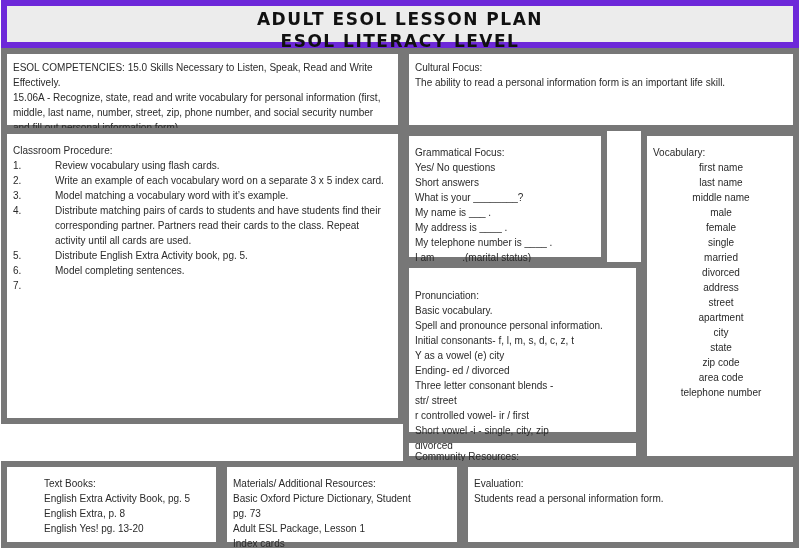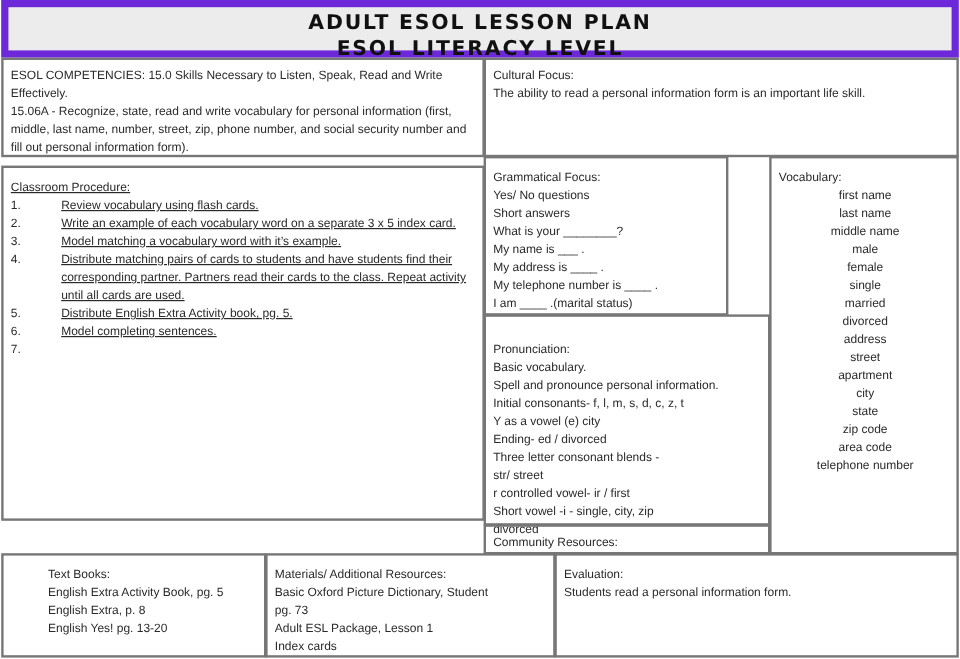--- a/index.html
+++ b/index.html
@@ -3,21 +3,21 @@
 <meta charset="utf-8">
 <style>
   html, body { margin: 0; padding: 0; background: #ffffff; }
   body {
     width: 800px; height: 549px; position: relative; overflow: hidden;
     font-family: "Liberation Sans", sans-serif; color: #222;
   }
   .page { position: absolute; left: 0; top: 0; width: 800px; height: 549px; }
   .box {
     position: absolute; box-sizing: border-box;
-    border: 2px solid #3b82f6;
+    border: 6px solid #3b82f6;
   }
   .header {
     left: 1px; top: 0; width: 798px; height: 48px;
     background: #ececec; border: 6px solid #6d28d9;
     text-align: center;
   }
   .header .t {
     font-family: "DejaVu Sans", sans-serif; font-weight: bold;
     font-size: 17px; letter-spacing: 1.5px; line-height: 22px; color: #111;
   }
@@ -44,21 +44,21 @@
   <div class="box cell outer" style="left:1px; top:48px; width:403px; height:83px; padding-top:6px;">
     <p>ESOL COMPETENCIES: 15.0 Skills Necessary to Listen, Speak, Read and Write Effectively.</p>
     <p>15.06A - Recognize, state, read and write vocabulary for personal information (first, middle, last name, number, street, zip, phone number, and social security number and fill out personal information form).</p>
   </div>
 
   <div class="box cell outer" style="left:403px; top:48px; width:396px; height:83px; padding-top:6px;">
     <p>Cultural Focus:</p>
     <p>The ability to read a personal information form is an important life skill.</p>
   </div>
 
-  <div class="box cell outer" style="left:1px; top:138px; width:403px; height:296px; padding-top:9px;text-decoration:underline;">
+  <div class="box cell outer" style="left:1px; top:128px; width:403px; height:296px; padding-top:9px;">
     <p>Classroom  Procedure:</p>
     <ul class="ol">
       <li><span class="n">1.</span><span>Review vocabulary using flash cards.</span></li>
       <li><span class="n">2.</span><span>Write an example of each vocabulary  word on a separate 3 x 5 index card.</span></li>
       <li><span class="n">3.</span><span>Model matching a vocabulary word with it’s  example.</span></li>
       <li><span class="n">4.</span><span>Distribute matching pairs of cards to students and have students find their corresponding partner.  Partners read their cards to the class. Repeat activity until all cards are used.</span></li>
       <li><span class="n">5.</span><span>Distribute English Extra Activity book, pg. 5.</span></li>
       <li><span class="n">6.</span><span>Model completing sentences.</span></li>
       <li><span class="n">7.</span></li>
     </ul>

